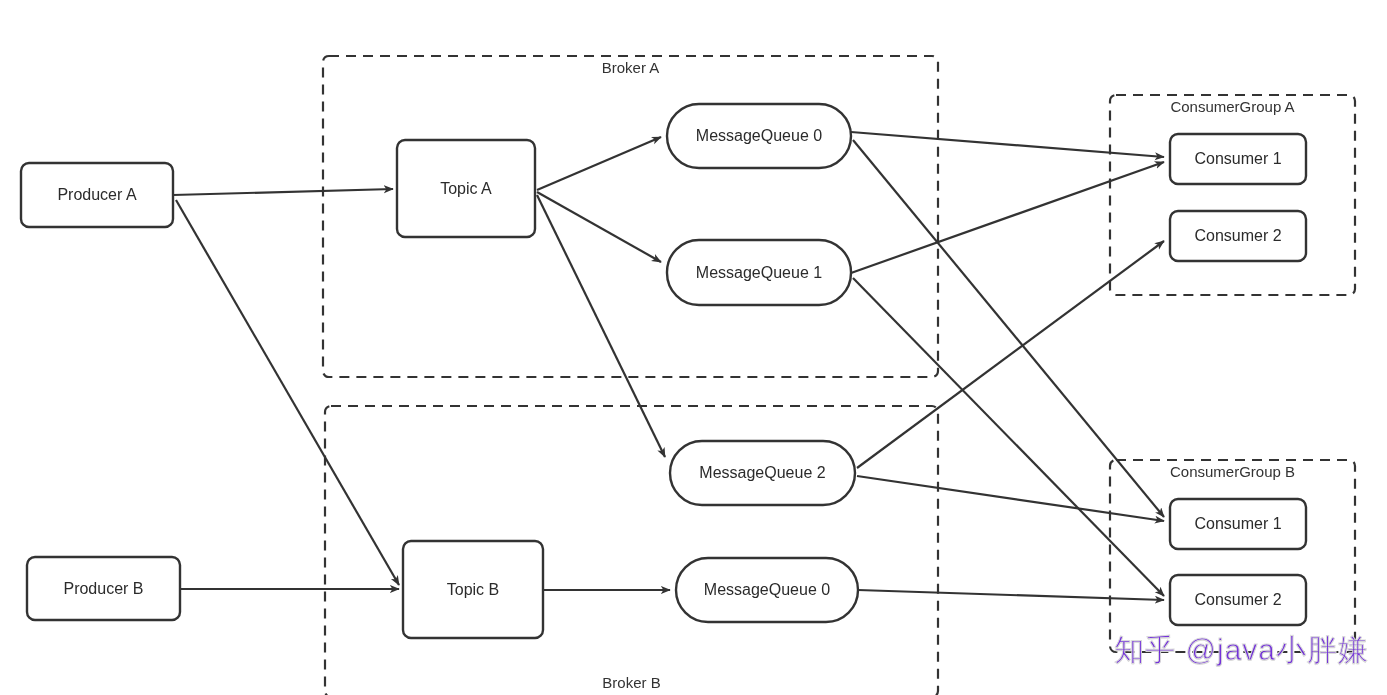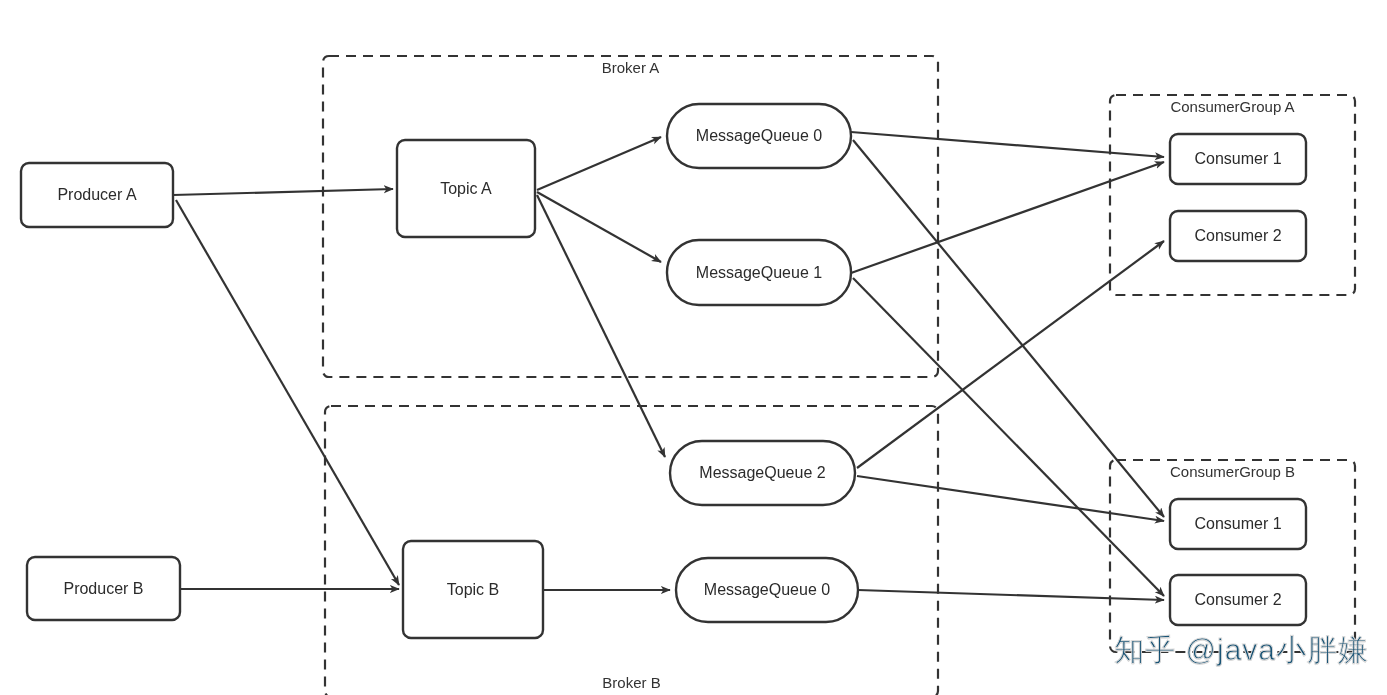--- a/index.html
+++ b/index.html
@@ -52,21 +52,21 @@
     stroke: #333333;
     stroke-width: 2.2;
     fill: none;
   }
   .watermark {
     position: absolute;
     right: 18px;
     bottom: 44px;
     font-family: "Liberation Sans", sans-serif;
     font-size: 30px;
-    color: #0c4a6e;
+    color: #6d28d9;
     -webkit-text-stroke: 1px #d8d8d8;
     text-shadow: 0 1px 0 #dcdcdc;
     letter-spacing: 1px;
     white-space: nowrap;
     pointer-events: none;
     opacity: 0.95;
   }
 </style>
 </head>
 <body>

